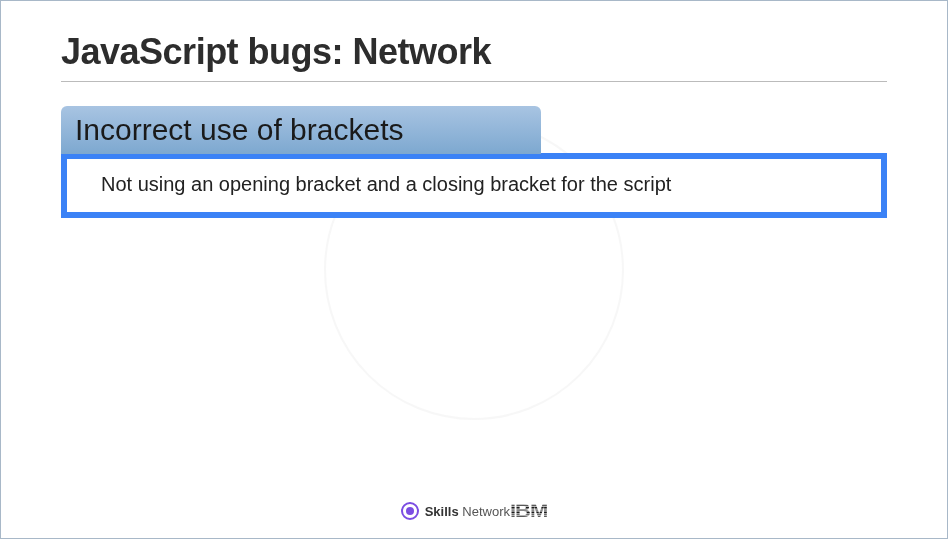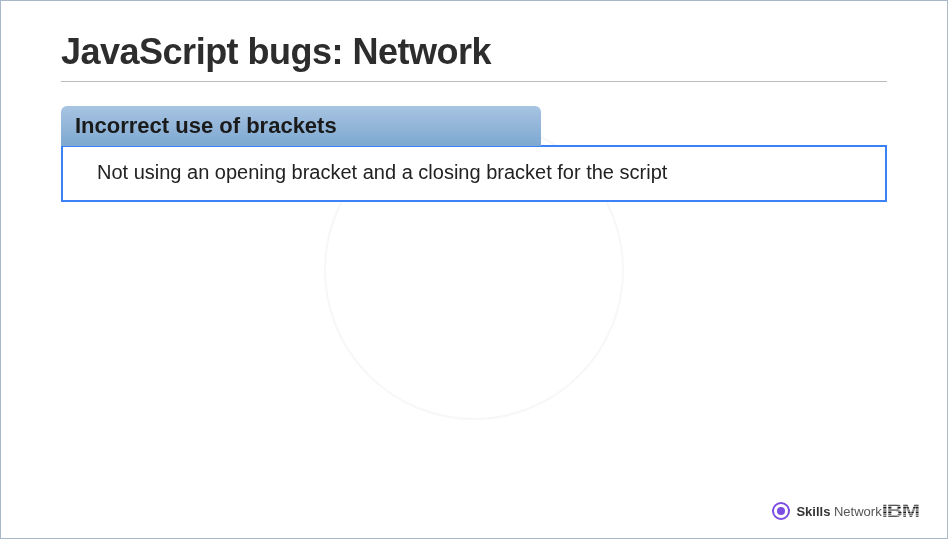--- a/index.html
+++ b/index.html
@@ -48,54 +48,54 @@
     margin-bottom: 24px;
     letter-spacing: -0.5px;
   }
   .cause-block {
     margin-bottom: 28px;
     position: relative;
   }
   .cause-header {
     display: inline-block;
     min-width: 480px;
-    font-size: 22px;
-    font-weight: 700;
+    font-size: 30px;
+    font-weight: 400;
     color: #1a1a1a;
     padding: 7px 16px 7px 14px;
     border-radius: 6px 6px 0 0;
     position: relative;
     z-index: 3;
   }
   .header-1 {
     background: linear-gradient(to bottom, #a8c4e2 0%, #7da8d0 100%);
   }
   .header-2 {
     background: linear-gradient(to bottom, #8fd2f5 0%, #5fbdef 100%);
   }
   .cause-body-wrap {
-    border: 2px solid #3b82f6;
+    border: 6px solid #3b82f6;
     margin-top: -1px;
     position: relative;
     z-index: 2;
     background: #ffffff;
   }
   .cause-body {
     font-size: 20px;
     color: #222222;
     padding: 12px 22px 14px 34px;
     line-height: 1.35;
   }
   .footer {
     position: absolute;
     bottom: 14px;
     left: 0;
     right: 0;
     display: flex;
-    justify-content: flex-end;
+    justify-content: center;
     align-items: center;
     padding: 0 28px;
     z-index: 4;
   }
   .skills-network {
     display: flex;
     align-items: center;
     gap: 6px;
   }
   .sn-icon {

